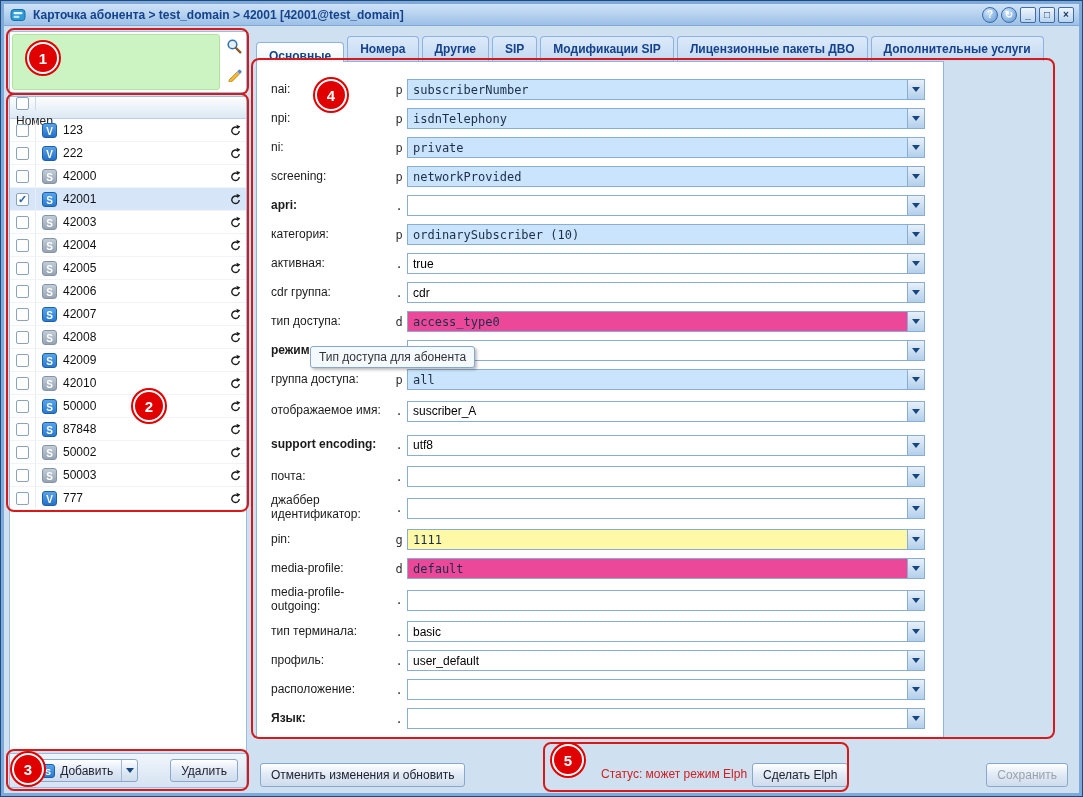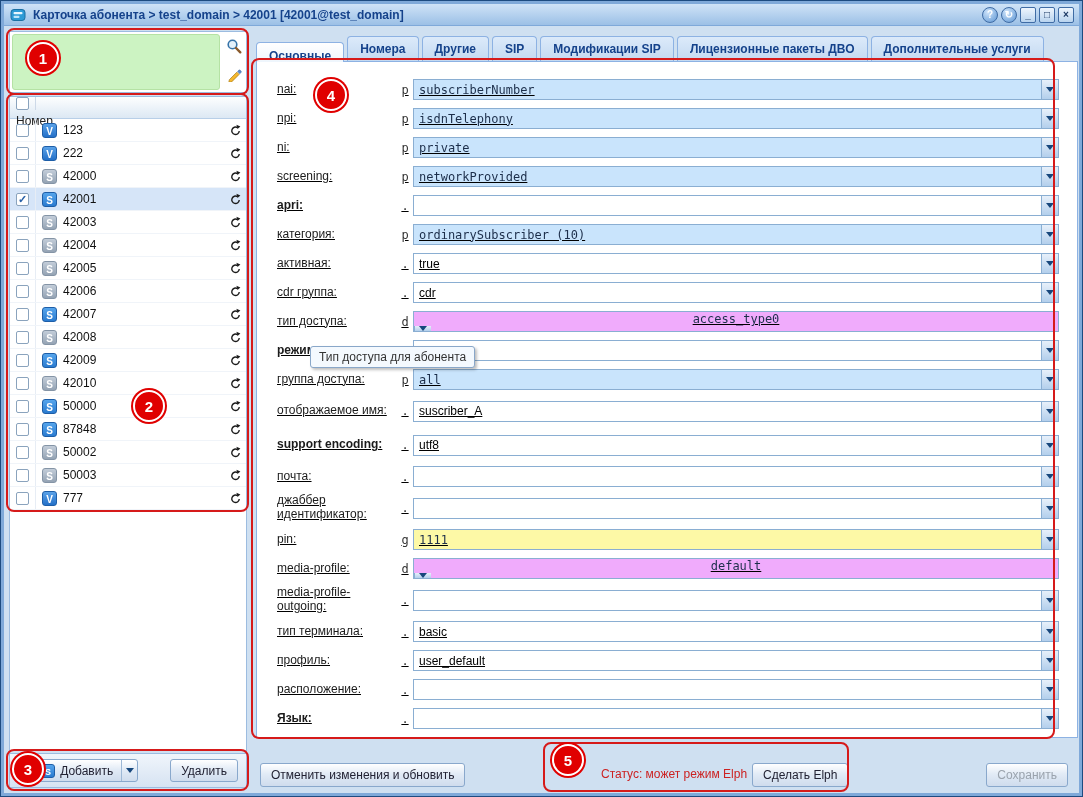--- a/index.html
+++ b/index.html
@@ -90,31 +90,31 @@
   .tab-bar{ position:absolute; left:256px; top:33px; width:816px; height:28px; display:flex; gap:3px; align-items:flex-end; }
   .tab{
     height:25px; padding:0 12px; line-height:24px; font-size:12px; font-weight:bold; color:#15428b;
     background:linear-gradient(#dceafa,#c3d9f1); border:1px solid #8db2e3; border-bottom:none;
     border-radius:4px 4px 0 0; cursor:pointer; white-space:nowrap;
   }
   .tab.active{ height:20px; line-height:27px; background:linear-gradient(#ffffff,#eef5fc); position:relative; z-index:2; margin-bottom:-1px; }
 
   
   .form-panel{
-    position:absolute; left:256px; top:61px; width:822px; height:677px;
-    background:#fff; border:1px solid #8db2e3; padding:13px 18px 0 18px;text-decoration:underline;
+    position:absolute; left:256px; top:61px; width:688px; height:677px;
+    background:#fff; border:1px solid #8db2e3; padding:13px 18px 0 12px;
   }
   .form-row{ display:flex; align-items:center; min-height:29px; }
   .form-row.tall{ min-height:34px; }
   .f-label{ width:122px; font-size:12px; color:#1b1b1b; line-height:1.15; padding-left:2px; }
   .f-label.bold{ font-weight:bold; }
   .f-flag{ width:16px; text-align:center; font-family:"DejaVu Sans Mono", monospace; font-size:12px; color:#333; }
   .f-field{ flex:1; height:21px; border:1px solid #8aaed2; display:flex; align-items:center; background:#fff; cursor:pointer; }
   .f-field.blue{ background:#c9e4fc; }
-  .f-field.orange{ background:#f0abfc;flex-direction:column; }
+  .f-field.orange{ background:#ec4899; }
   .f-field.yellow{ background:#fdf9a6; }
   .f-value{ flex:1; padding:0 5px; font-size:12px; color:#000; white-space:nowrap; overflow:hidden; }
   .f-field.mono .f-value{ font-family:"DejaVu Sans Mono", monospace; color:#1c2e4a; }
   .f-trigger{ width:17px; align-self:stretch; border-left:1px solid #8aaed2;
     background:linear-gradient(#e7f0fa,#b3cfec); display:flex; align-items:center; justify-content:center; }
 
   .tooltip{
     position:absolute; left:310px; top:346px; z-index:6;
     background:#f4f9fe; border:1px solid #89a7c9; border-radius:3px;
     padding:3px 8px; font-size:12px; color:#333; box-shadow:2px 2px 3px rgba(0,0,0,.25);

